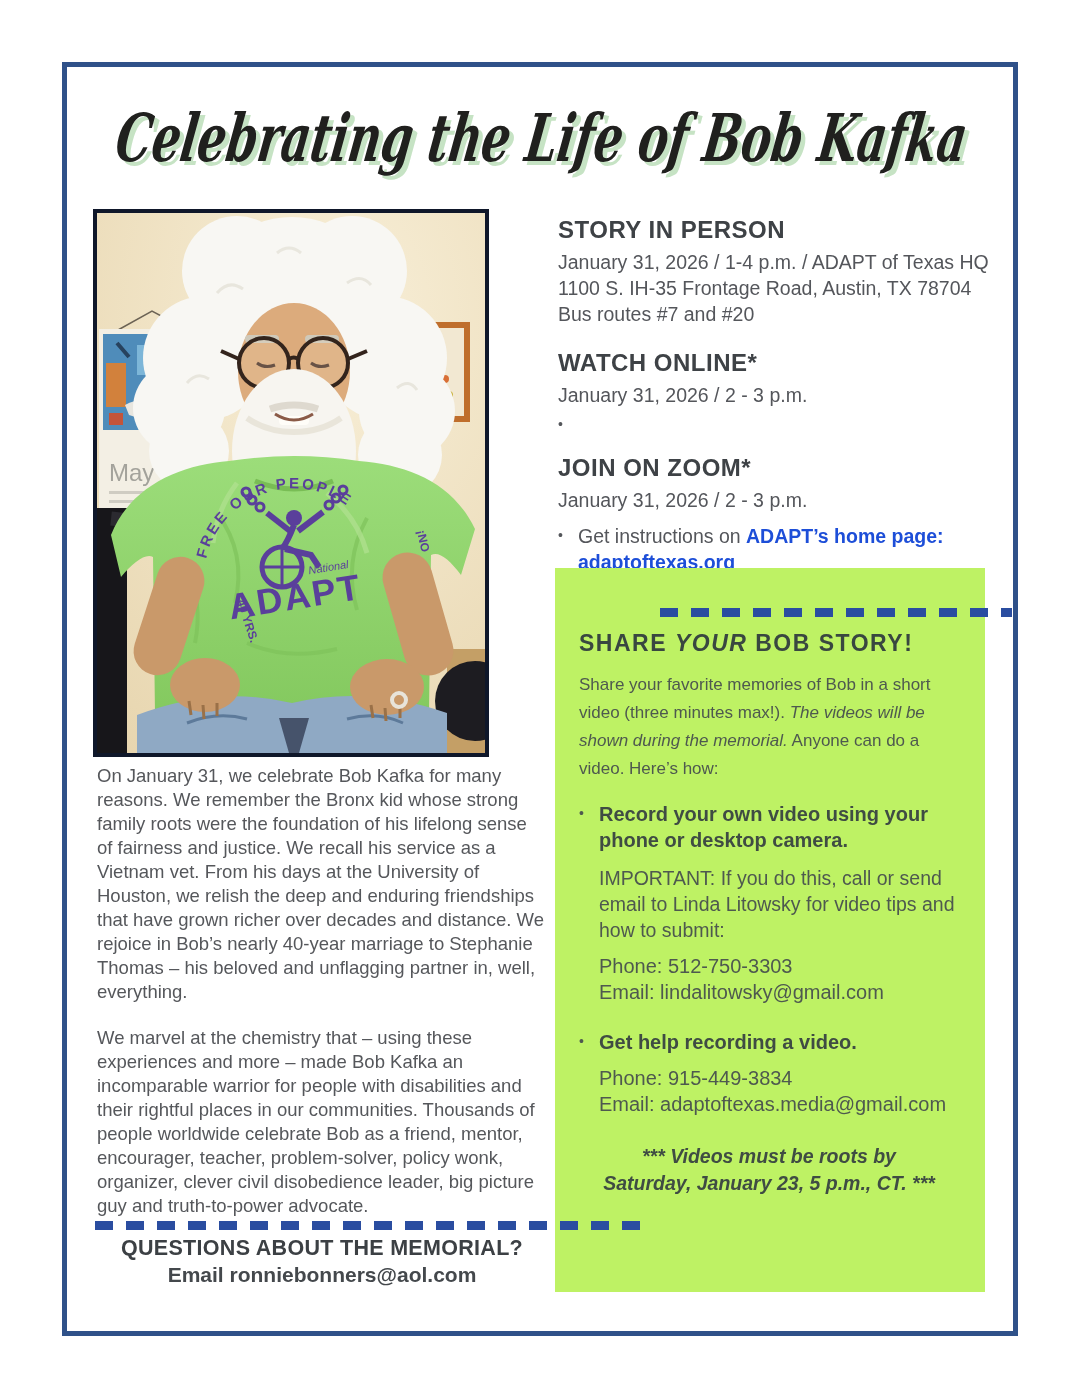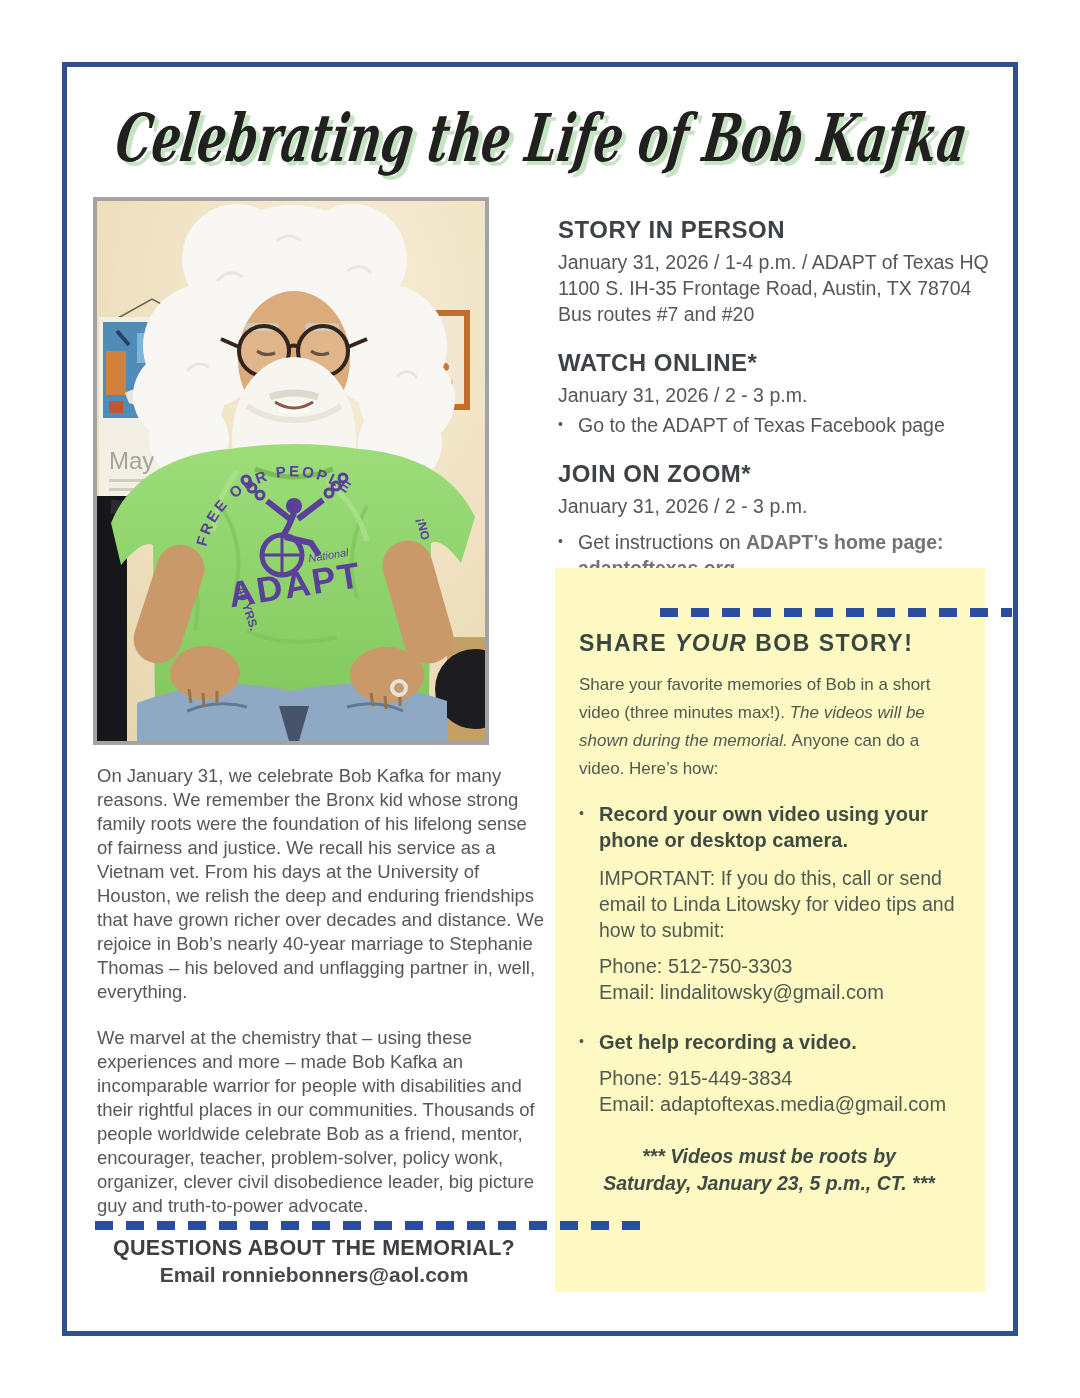--- a/index.html
+++ b/index.html
@@ -1,51 +1,51 @@
 <!DOCTYPE html>
 <html><head>
 <meta charset="utf-8">
 <style>
   html,body{margin:0;padding:0;background:#ffffff;}
   body{width:1080px;height:1398px;position:relative;font-family:"Liberation Sans",sans-serif;overflow:hidden;}
   .frame{position:absolute;left:62px;top:62px;width:946px;height:1264px;border:5px solid #2f5189;}
   .title-svg{position:absolute;left:80px;top:80px;}
 
-  .photo{position:absolute;left:93px;top:197px;width:388px;height:540px;border:4px solid #a3a3a3;}
+  .photo{position:absolute;left:93px;top:209px;width:388px;height:540px;border:4px solid #0f172a;}
   .photo svg{display:block;}
 
   .col-right{position:absolute;left:558px;top:216px;width:432px;color:#54565b;}
   .col-right h2{margin:0 0 5px 0;font-size:24px;font-weight:bold;color:#3e4246;letter-spacing:0.5px;}
   .col-right .line{font-size:19.5px;line-height:26px;white-space:nowrap;}
   .sect{margin-bottom:22px;}
   .bullet{display:flex;margin-top:4px;}
   .blt{width:20px;flex:0 0 20px;font-size:14px;padding-top:4px;}
   .btxt{font-size:19.5px;line-height:26px;}
-  .btxt b{font-weight:bold;color:#737373;}
+  .btxt b{font-weight:bold;color:#1d4ed8;}
   .footnote{margin-top:26px;font-style:italic;font-size:19.5px;color:#4c4e53;}
 
-  .green-box{position:absolute;left:555px;top:568px;width:430px;height:724px;background:#fef9c3;z-index:1;box-sizing:border-box;padding:62px 26px 0 24px;color:#4e594f;}
+  .green-box{position:absolute;left:555px;top:568px;width:430px;height:724px;background:#bef264;z-index:1;box-sizing:border-box;padding:62px 26px 0 24px;color:#4e594f;}
   .green-box h2{margin:0 0 14px 0;font-size:23px;font-weight:bold;letter-spacing:1.5px;color:#394740;}
   .green-box h2 em{font-style:italic;}
   .gb-intro{font-size:17px;line-height:28px;margin:12px 0 18px 0;}
   .gb-intro em{font-style:italic;}
   .gb-bullet{display:flex;margin-top:18px;}
   .gb-bullet .btxt{font-size:20px;line-height:26px;font-weight:bold;color:#3f4c43;}
   .gb-sub{margin:12px 0 0 20px;font-size:19.5px;line-height:26px;}
   .gb-contact{margin:10px 0 0 20px;font-size:20px;line-height:26px;}
   .gb-deadline{margin-top:26px;text-align:center;font-size:19.5px;line-height:27px;font-weight:bold;font-style:italic;color:#3f4c43;}
 
   .left-text{position:absolute;left:97px;top:756px;width:447px;color:#55575b;font-size:18.5px;line-height:24px;z-index:2;}
   .left-text p{margin:8px 0 22px 0;}
 
   .dash{position:absolute;height:9px;background:repeating-linear-gradient(90deg,#2a4da0 0 18px,transparent 18px 31px);z-index:3;}
   .dash-top{left:660px;top:608px;width:352px;}
   .dash-bottom{left:95px;top:1221px;width:550px;}
 
-  .footer{position:absolute;left:88px;top:1236px;width:452px;text-align:center;z-index:3;color:#3c4044;}
+  .footer{position:absolute;left:96px;top:1236px;width:452px;text-align:center;z-index:3;color:#3c4044;}
   .footer .q{font-size:21.5px;font-weight:bold;letter-spacing:0.3px;}
   .footer .e{font-size:21px;font-weight:bold;margin-top:2px;color:#44484c;}
 </style>
 </head>
 <body>
 
 <div class="frame"></div>
 
 <svg class="title-svg" width="920" height="115" viewBox="0 0 920 115">
   <g transform="skewX(-8)" font-family="DejaVu Serif, serif" font-style="italic" font-weight="bold" font-size="66">
@@ -209,21 +209,20 @@
     <div class="line">January 31, 2026 / 1-4 p.m. / ADAPT of Texas HQ</div>
     <div class="line">1100 S. IH-35 Frontage Road, Austin, TX 78704</div>
     <div class="line">Bus routes #7 and #20</div>
   </div>
 
   <div class="sect">
     <h2>WATCH ONLINE*</h2>
     <div class="line">January 31, 2026 / 2 - 3 p.m.</div>
     <div class="bullet">
       <span class="blt">•</span>
-      <span class="btxt">Go to the ADAPT of Texas Facebook page</span>
     </div>
   </div>
 
   <div class="sect">
     <h2>JOIN ON ZOOM*</h2>
     <div class="line">January 31, 2026 / 2 - 3 p.m.</div>
     <div class="bullet" style="margin-top:10px;">
       <span class="blt">•</span>
       <span class="btxt"><span>Get instructions on </span><b>ADAPT’s home page:</b><br><b>adaptoftexas.org</b></span>
     </div>

